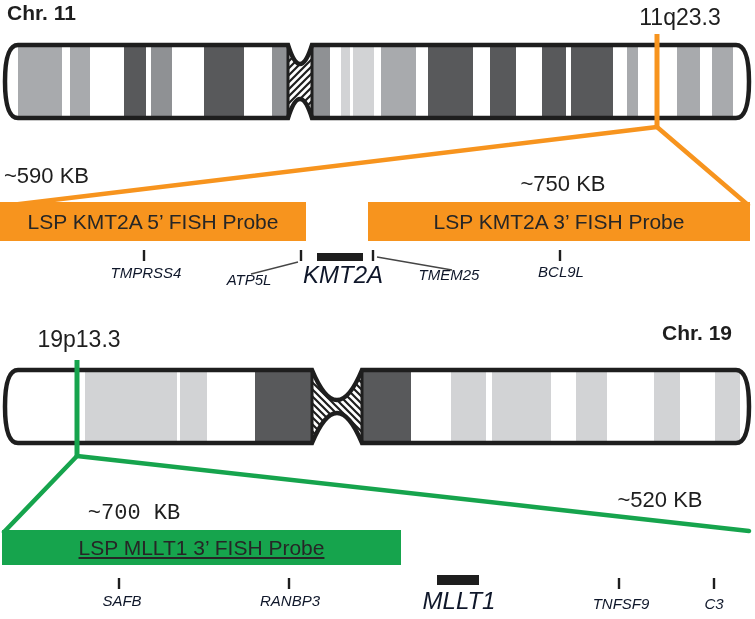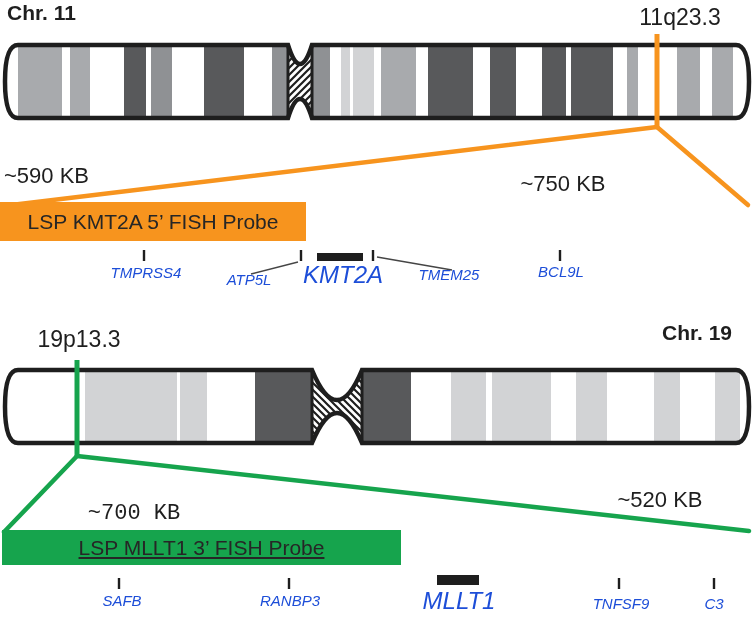--- a/index.html
+++ b/index.html
@@ -6,21 +6,21 @@
   body{font-family:"Liberation Sans", sans-serif;}
   .stage{position:relative;width:755px;height:619px;background:#ffffff;overflow:hidden;}
   .stage svg{position:absolute;left:0;top:0;}
   .lbl{position:absolute;white-space:nowrap;color:#1e1e1e;line-height:1.05;}
   .title{font-size:21px;font-weight:bold;}
   .locus{font-size:23px;}
   .kb{font-size:22px;}
   .cx{transform:translateX(-50%);}
   .probe{position:absolute;display:flex;align-items:center;justify-content:center;
          font-size:21px;color:#262626;white-space:nowrap;text-align:center;}
-  .gene{position:absolute;font-style:italic;font-size:15px;color:#1d4ed8;
+  .gene{position:absolute;font-style:italic;font-size:15px;color:#0f172a;
         white-space:nowrap;transform:translateX(-50%);}
   .gene-big{font-size:24px;}
 </style>
 </head>
 <body>
 
 <div class="stage">
 
   <svg id="fig" width="755" height="619" viewBox="0 0 755 619">
       <defs>
@@ -113,20 +113,23 @@
 
   <div class="lbl title" style="left:7px;top:2px;">Chr. 11</div>
   <div class="lbl locus cx" style="left:680px;top:5px;">11q23.3</div>
 
   <div class="lbl kb" style="left:4px;top:164px;">~590 KB</div>
   <div class="lbl kb cx" style="left:563px;top:172px;">~750 KB</div>
 
   <div class="probe" style="left:0px;top:202px;width:306px;height:39px;background:#F7941E;">
     <span>LSP KMT2A 5’ FISH Probe</span>
   </div>
+  <div class="probe" style="left:368px;top:202px;width:382px;height:39px;background:#F7941E;">
+    <span>LSP KMT2A 3’ FISH Probe</span>
+  </div>
 
   <div class="gene" style="left:146px;top:264px;">TMPRSS4</div>
   <div class="gene" style="left:249px;top:271px;">ATP5L</div>
   <div class="gene gene-big" style="left:343px;top:261px;text-align:right;">KMT2A</div>
   <div class="gene" style="left:449px;top:266px;">TMEM25</div>
   <div class="gene" style="left:561px;top:263px;">BCL9L</div>
 
   <div class="lbl locus cx" style="left:79px;top:327px;">19p13.3</div>
   <div class="lbl title" style="left:662px;top:322px;">Chr. 19</div>
 

